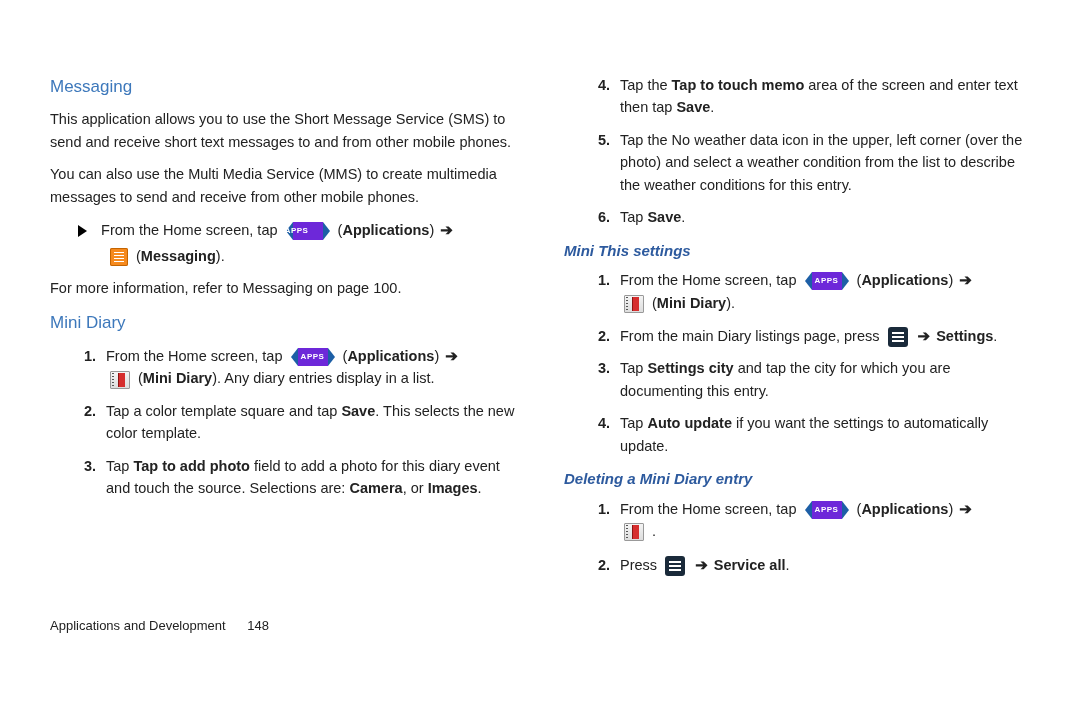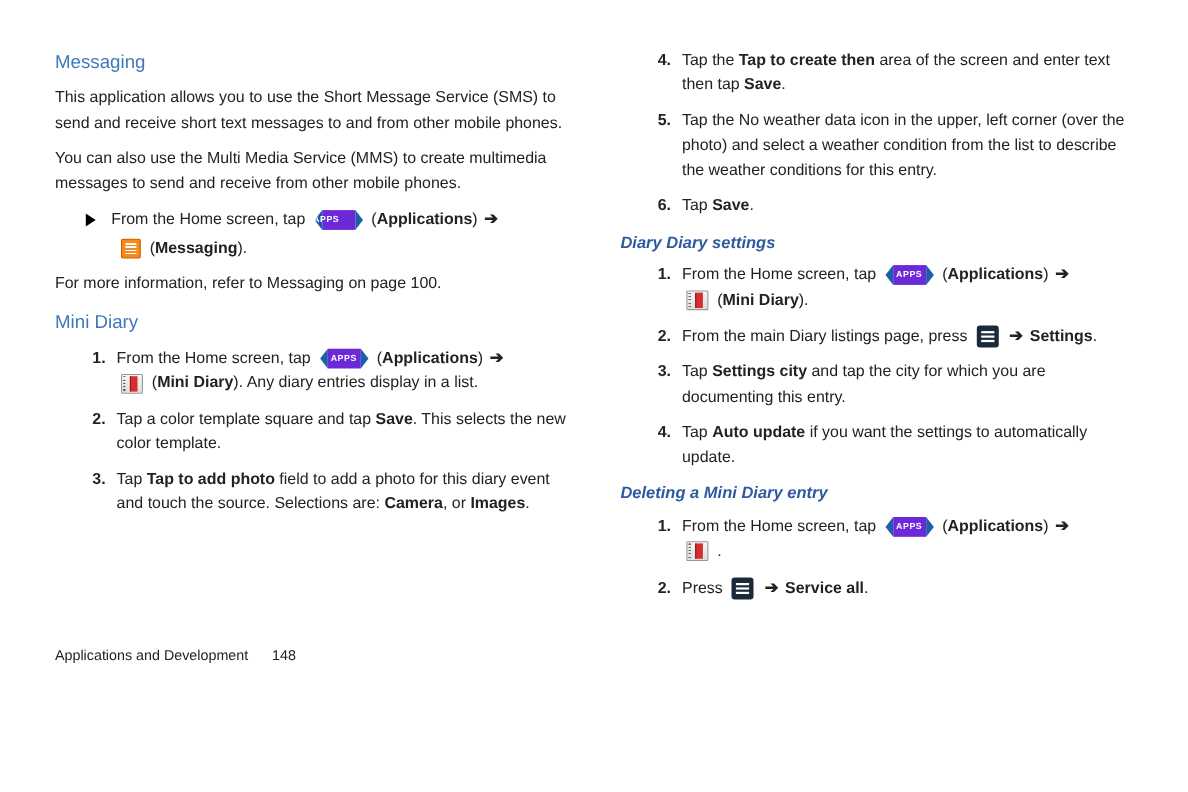--- a/index.html
+++ b/index.html
@@ -11,21 +11,21 @@
     color:#222;
     width:1080px;
     height:720px;
     box-sizing:border-box;
     overflow:hidden;
   }
   .cols{
     display:flex;
     gap:48px;
   }
-  .col{flex:1;min-width:0;}
+  .col{flex:1;min-width:0;margin-top:30px;}
   h3.heading{
     color:#3d78bb;
     font-weight:400;
     font-size:17px;
     margin:4px 0 8px 0;
   }
   h4.subhead{
     color:#2d5a9e;
     font-weight:bold;
     font-style:italic;
@@ -163,29 +163,29 @@
       </li>
       <li>
         <span>Tap </span><b>Tap to add photo</b><span> field to add a photo for this diary event and touch the source. Selections are: </span><b>Camera</b><span>, or </span><b>Images</b><span>.</span>
       </li>
     </ol>
   </div>
 
   <div class="col">
     <ol start="4">
       <li>
-        <span>Tap the </span><b>Tap to create then</b><span> area of the screen and enter text then tap </span><b>Save</b><span>.</span>
+        <span>Tap the </span><b>Tap to touch memo</b><span> area of the screen and enter text then tap </span><b>Save</b><span>.</span>
       </li>
       <li>Tap the No weather data icon in the upper, left corner (over the photo) and select a weather condition from the list to describe the weather conditions for this entry.</li>
       <li>
         <span>Tap </span><b>Save</b><span>.</span>
       </li>
     </ol>
 
-    <h4 class="subhead">Diary Diary settings</h4>
+    <h4 class="subhead">Mini This settings</h4>
     <ol>
       <li>
         <span>From the Home screen, tap </span>
         <span class="apps-badge"><span>APPS</span></span>
         (<b>Applications</b>)
         <span class="big-arrow">➔</span><br>
         <span class="diary-icon"></span>
         (<b>Mini Diary</b>)<span>.</span>
       </li>
       <li>

